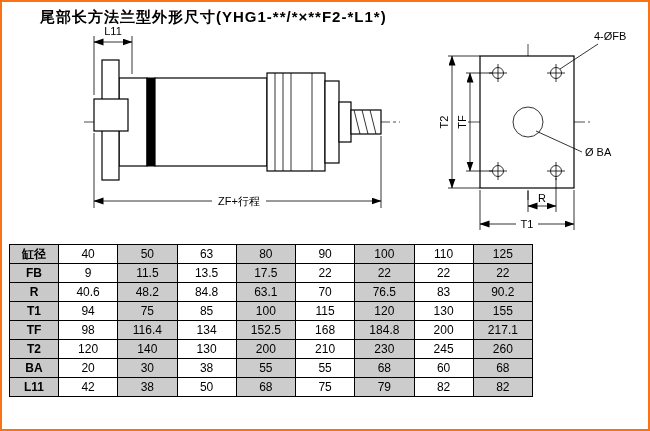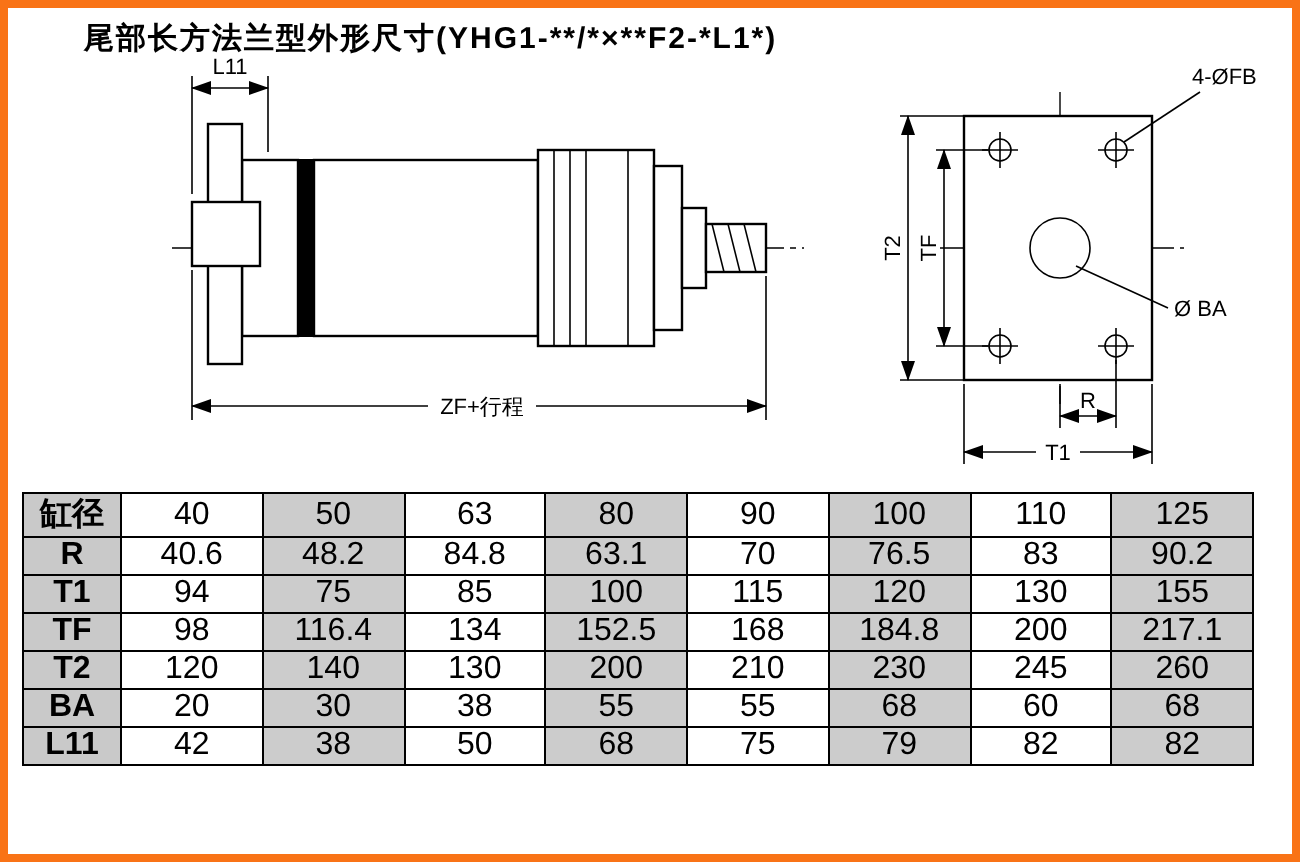--- a/index.html
+++ b/index.html
@@ -1,31 +1,31 @@
 <!DOCTYPE html>
 <html><head>
 <meta charset="utf-8">
 <style>
   html,body { margin:0; padding:0; background:#f2f2f2; }
   body { font-family:"Liberation Sans","DejaVu Sans",sans-serif; }
   .page {
     position:relative; width:650px; height:431px;
-    background:#ffffff; border:4px solid #f97316; box-sizing:border-box;
+    background:#ffffff; border:2px solid #f97316; box-sizing:border-box;
     overflow:hidden;
   }
   .title {
     position:absolute; top:6px; left:38px;
     font-size:15px; font-weight:bold; color:#000; letter-spacing:1px;
     white-space:nowrap;
   }
   svg.drawing { position:absolute; top:0; left:0; }
   table.spec {
     position:absolute; top:242px; left:7px;
-    width:616px; border-collapse:collapse; table-layout:fixed;
-    font-size:16px; color:#000;
+    width:524px; border-collapse:collapse; table-layout:fixed;
+    font-size:12px; color:#000;
   }
   table.spec td {
     border:1px solid #000; height:18px; padding:0 2px;
     text-align:center; vertical-align:middle; overflow:hidden;
     background:#ffffff;
   }
   table.spec td.lbl { width:44px; background:#c9c9c9; font-weight:bold; }
   table.spec td.shade { background:#cccccc; }
   .dimtext { font-size:11px; fill:#000; }
   .part { fill:#ffffff; stroke:#000; stroke-width:1.2; }
@@ -161,20 +161,31 @@
           <td>40</td>
           <td class="shade">50</td>
           <td>63</td>
           <td class="shade">80</td>
           <td>90</td>
           <td class="shade">100</td>
           <td>110</td>
           <td class="shade">125</td>
         </tr>
         <tr>
+          <td class="lbl">FB</td>
+          <td>9</td>
+          <td class="shade">11.5</td>
+          <td>13.5</td>
+          <td class="shade">17.5</td>
+          <td>22</td>
+          <td class="shade">22</td>
+          <td>22</td>
+          <td class="shade">22</td>
+        </tr>
+        <tr>
           <td class="lbl">R</td>
           <td>40.6</td>
           <td class="shade">48.2</td>
           <td>84.8</td>
           <td class="shade">63.1</td>
           <td>70</td>
           <td class="shade">76.5</td>
           <td>83</td>
           <td class="shade">90.2</td>
         </tr>

